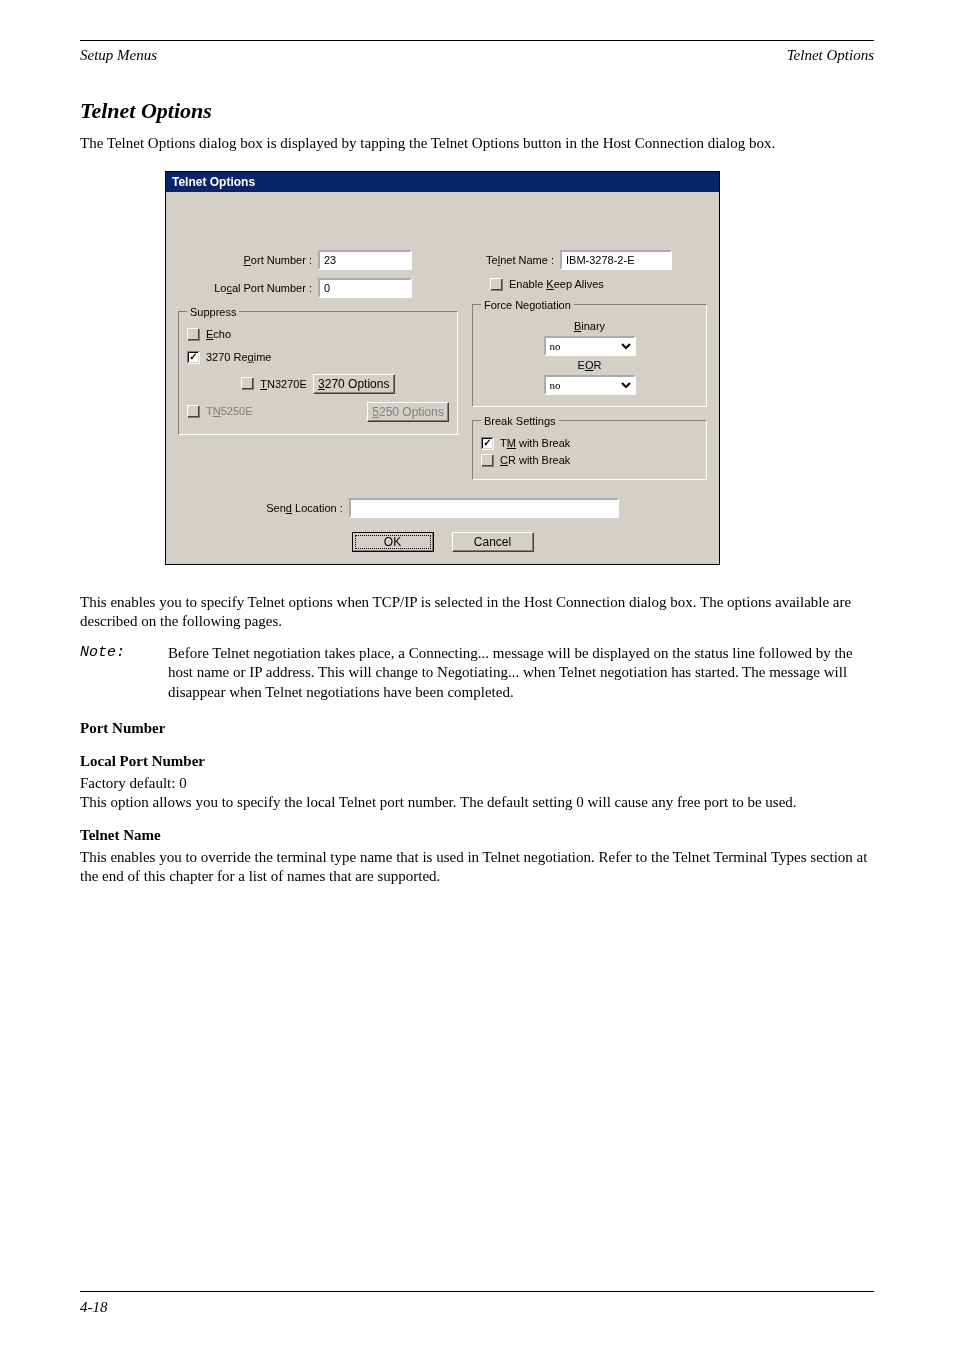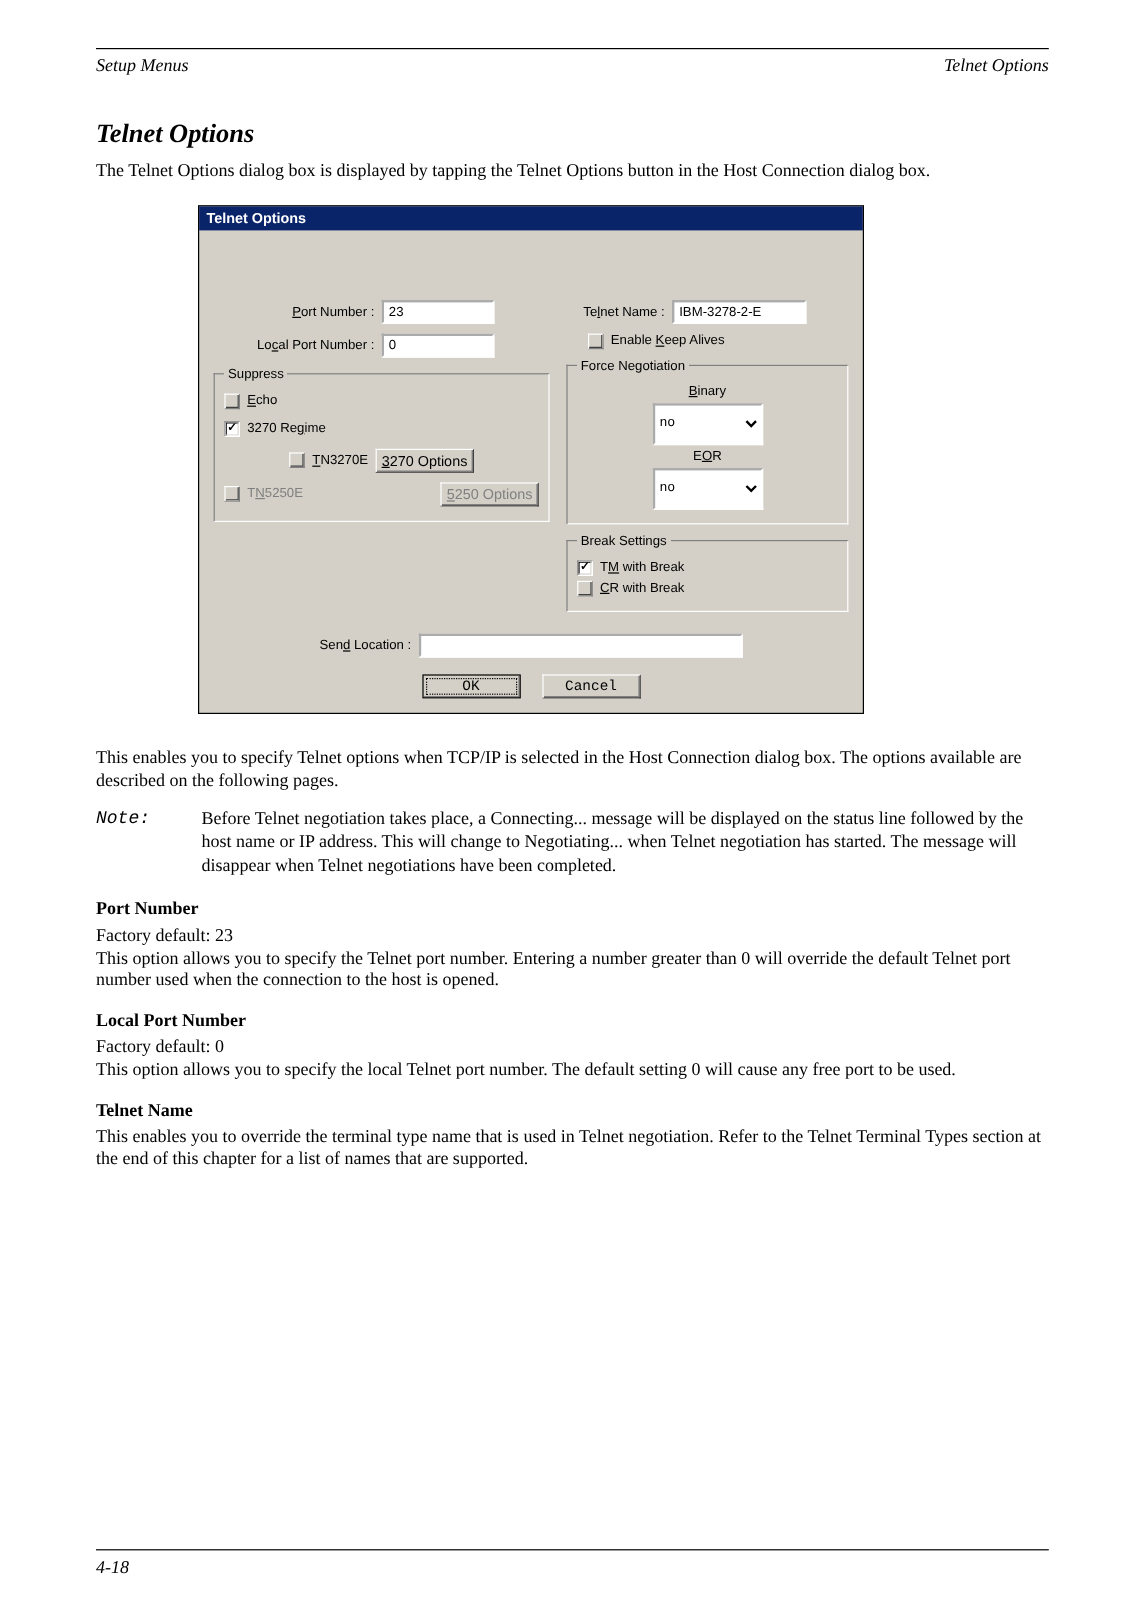--- a/index.html
+++ b/index.html
@@ -82,23 +82,23 @@
   .cols { display: flex; gap: 14px; }
   input.tx {
     font-family: inherit;
     font-size: 11px;
     height: 20px;
     padding: 1px 4px;
     border: 2px inset #fff;
     background: #fff;
   }
   select.sel {
-    font-family: Liberation Mono, monospace;
+    font-family: Liberation Serif, serif;
     font-size: 11px;
-    height: 35px;
+    height: 20px;
     border: 2px inset #fff;
     background: #fff;
   }
   fieldset.grp {
     border: 1px solid #fff;
     border-top-color: #808080;
     border-left-color: #808080;
     margin: 0 0 8px 0;
     padding: 6px 8px 8px 8px;
   }
@@ -172,21 +172,20 @@
     display: flex;
     align-items: center;
     justify-content: center;
     gap: 6px;
     margin: 10px 0 14px 0;
   }
   .dlg-buttons {
     display: flex;
     justify-content: center;
     gap: 18px;
-    font-family: Liberation Mono, monospace;
   }
   .note-block {
     display: flex;
     gap: 24px;
     margin: 10px 0 18px 0;
   }
   .note-label {
     font-style: italic;
     width: 64px;
     flex-shrink: 0;
@@ -334,22 +333,20 @@
   </div>
 
   <p class="body">This enables you to specify Telnet options when TCP/IP is selected in the Host Connection dialog box. The options available are described on the following pages.</p>
 
   <div class="note-block">
     <div class="note-label">Note:</div>
     <div class="note-text">Before Telnet negotiation takes place, a Connecting... message will be displayed on the status line followed by the host name or IP address. This will change to Negotiating... when Telnet negotiation has started. The message will disappear when Telnet negotiations have been completed.</div>
   </div>
 
   <h3 class="sub">Port Number</h3>
-  <p class="body" style="white-space:pre-line">Factory default: 23
-This option allows you to specify the Telnet port number. Entering a number greater than 0 will override the default Telnet port number used when the connection to the host is opened.</p>
 
   <h3 class="sub">Local Port Number</h3>
   <p class="body" style="white-space:pre-line">Factory default: 0
 This option allows you to specify the local Telnet port number. The default setting 0 will cause any free port to be used.</p>
 
   <h3 class="sub">Telnet Name</h3>
   <p class="body">This enables you to override the terminal type name that is used in Telnet negotiation. Refer to the Telnet Terminal Types section at the end of this chapter for a list of names that are supported.</p>
 
   <div class="bottom-line"></div>
   <div class="footer-row">

